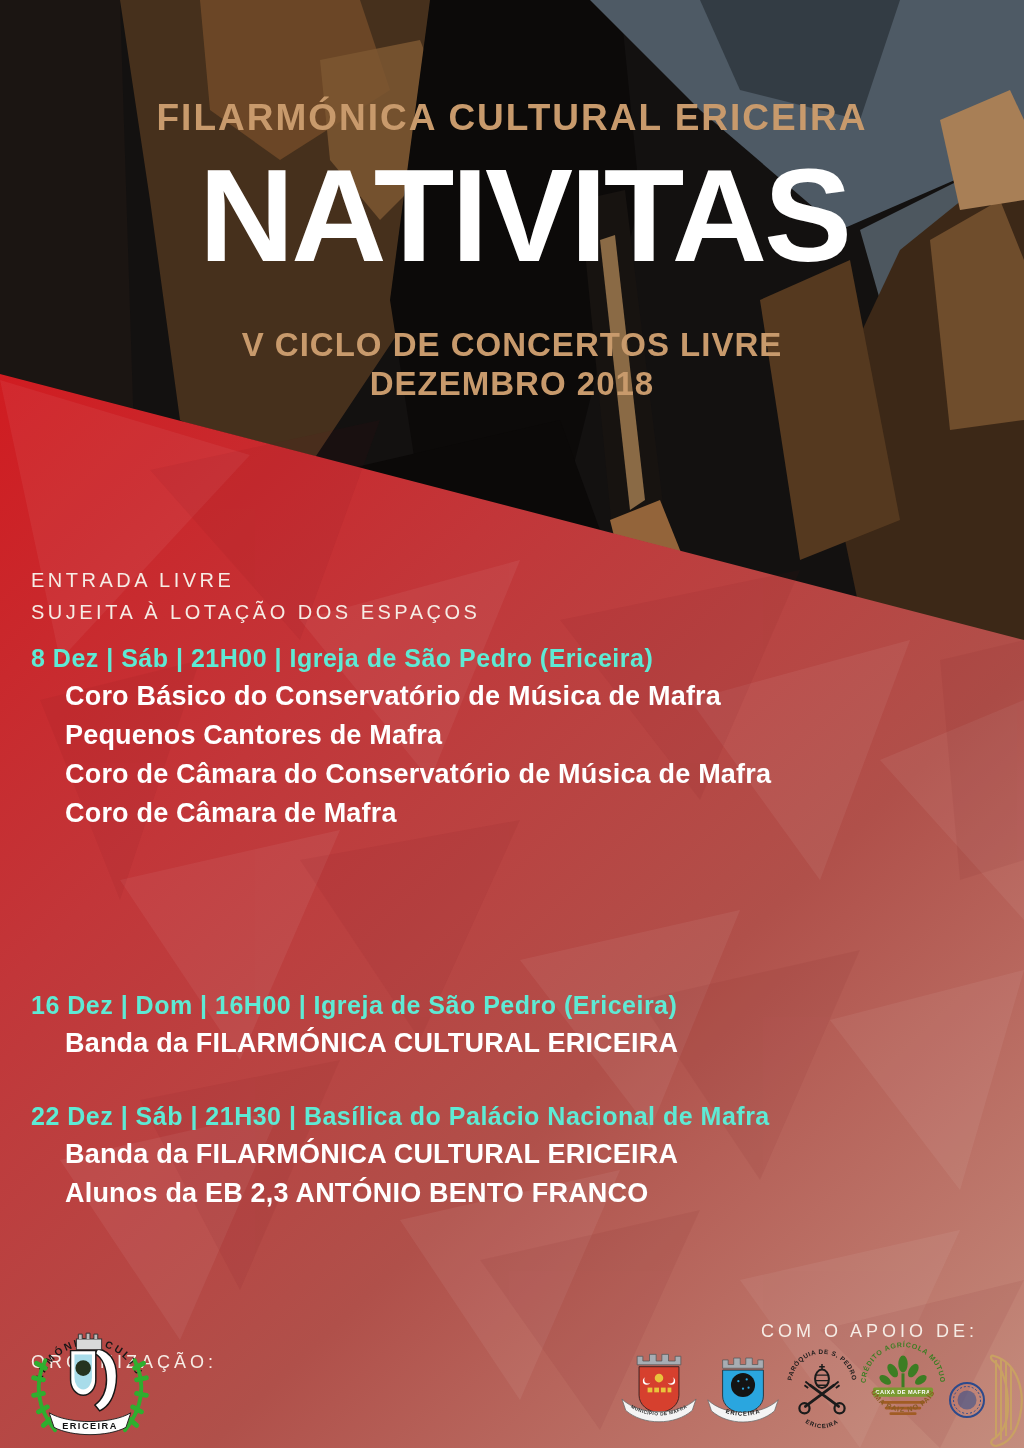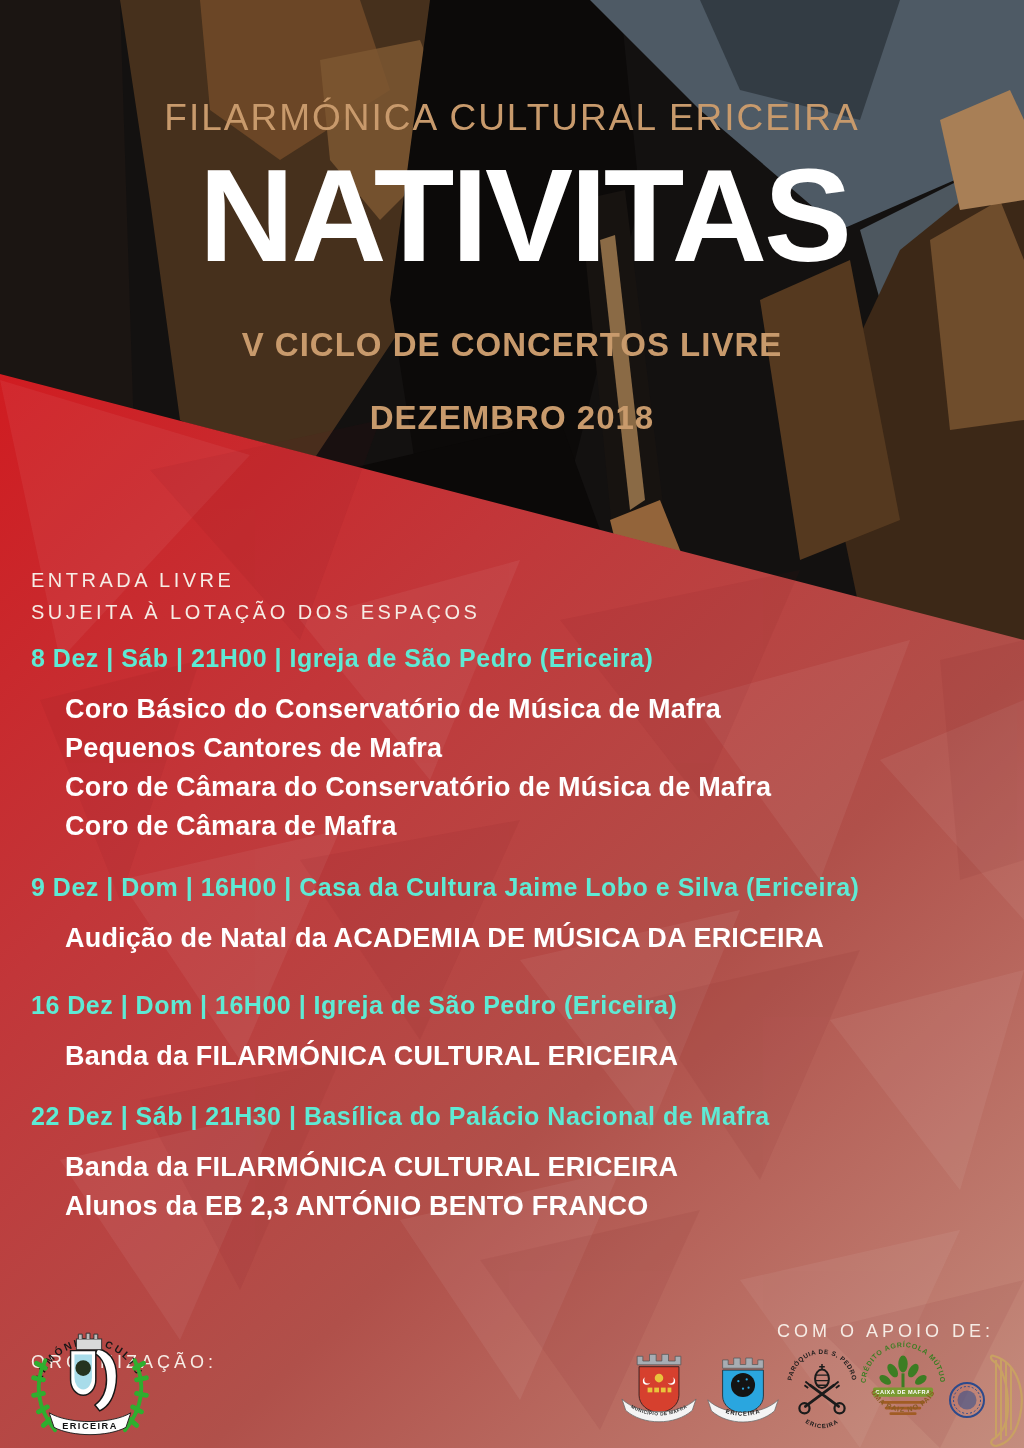--- a/index.html
+++ b/index.html
@@ -6,42 +6,42 @@
   .poster{
     position:relative;width:1024px;height:1448px;overflow:hidden;
     background:#131110;font-family:"Liberation Sans",sans-serif;
     -webkit-font-smoothing:antialiased;
   }
   .poster svg.bg{position:absolute;left:0;top:0;z-index:0;}
   .layer{position:absolute;z-index:2;}
 
   .org-name{
     left:0;top:97px;width:100%;text-align:center;
-    font-size:37px;font-weight:400;letter-spacing:2px;color:#c89a6c;
+    font-size:37px;font-weight:700;letter-spacing:2px;color:#c89a6c;
   }
   .big-title{
     left:0;top:138px;width:100%;text-align:center;margin:12px;
     font-size:132px;line-height:1.0;font-weight:800;letter-spacing:-3px;color:#ffffff;
   }
   .subtitle{
     left:0;width:100%;text-align:center;
     font-size:33px;font-weight:700;letter-spacing:1px;color:#c89a6c;
   }
   .subtitle.s1{top:326px;}
-  .subtitle.s2{top:365px;margin-top:34px;}
+  .subtitle.s2{top:365px;}
 
   .notice{left:31px;top:564px;color:#f6ece5;font-size:20px;letter-spacing:3.5px;line-height:32px;font-weight:400;}
 
   .event{left:31px;width:980px;}
   .event-header{font-size:25px;font-weight:700;color:#5eead4;letter-spacing:0.5px;line-height:30px;}
-  .event-lines{margin-left:34px;margin-top:17px;}
+  .event-lines{margin-left:34px;margin-top:4px;}
   .event-line{font-size:27px;font-weight:700;color:#ffffff;line-height:39px;letter-spacing:0.2px;}
 
   .org-label{left:31px;top:1352px;color:#f6ece5;font-size:18px;letter-spacing:4px;font-weight:400;}
-  .apoio-label{right:30px;top:1321px;color:#f6ece5;font-size:18px;letter-spacing:4px;font-weight:400;}
+  .apoio-label{right:46px;top:1321px;color:#f6ece5;font-size:18px;letter-spacing:4px;font-weight:400;}
 
   .logo{position:absolute;z-index:3;}
   .logo-fce{left:22px;top:1300px;}
   .logo-mafra{left:616px;top:1342px;}
   .logo-ericeira{left:704px;top:1346px;}
   .logo-paroquia{left:786px;top:1340px;}
   .logo-credito{left:858px;top:1334px;}
   .logo-academy{left:948px;top:1350px;}
 </style>
 </head>
@@ -122,26 +122,20 @@
   <section class="layer event" style="top:643px">
     <div class="event-header">8 Dez | Sáb | 21H00 | Igreja de São Pedro (Ericeira)</div>
     <div class="event-lines">
       <div class="event-line">Coro Básico do Conservatório de Música de Mafra</div>
       <div class="event-line">Pequenos Cantores de Mafra</div>
       <div class="event-line">Coro de Câmara do Conservatório de Música de Mafra</div>
       <div class="event-line">Coro de Câmara de Mafra</div>
     </div>
   </section>
 
-  <section class="layer event" style="top:872px">
-    <div class="event-header">9 Dez | Dom | 16H00 | Casa da Cultura Jaime Lobo e Silva (Ericeira)</div>
-    <div class="event-lines">
-      <div class="event-line">Audição de Natal da ACADEMIA DE MÚSICA DA ERICEIRA</div>
-    </div>
-  </section>
 
   <section class="layer event" style="top:990px">
     <div class="event-header">16 Dez | Dom | 16H00 | Igreja de São Pedro (Ericeira)</div>
     <div class="event-lines">
       <div class="event-line">Banda da FILARMÓNICA CULTURAL ERICEIRA</div>
     </div>
   </section>
 
   <section class="layer event" style="top:1101px">
     <div class="event-header">22 Dez | Sáb | 21H30 | Basílica do Palácio Nacional de Mafra</div>

